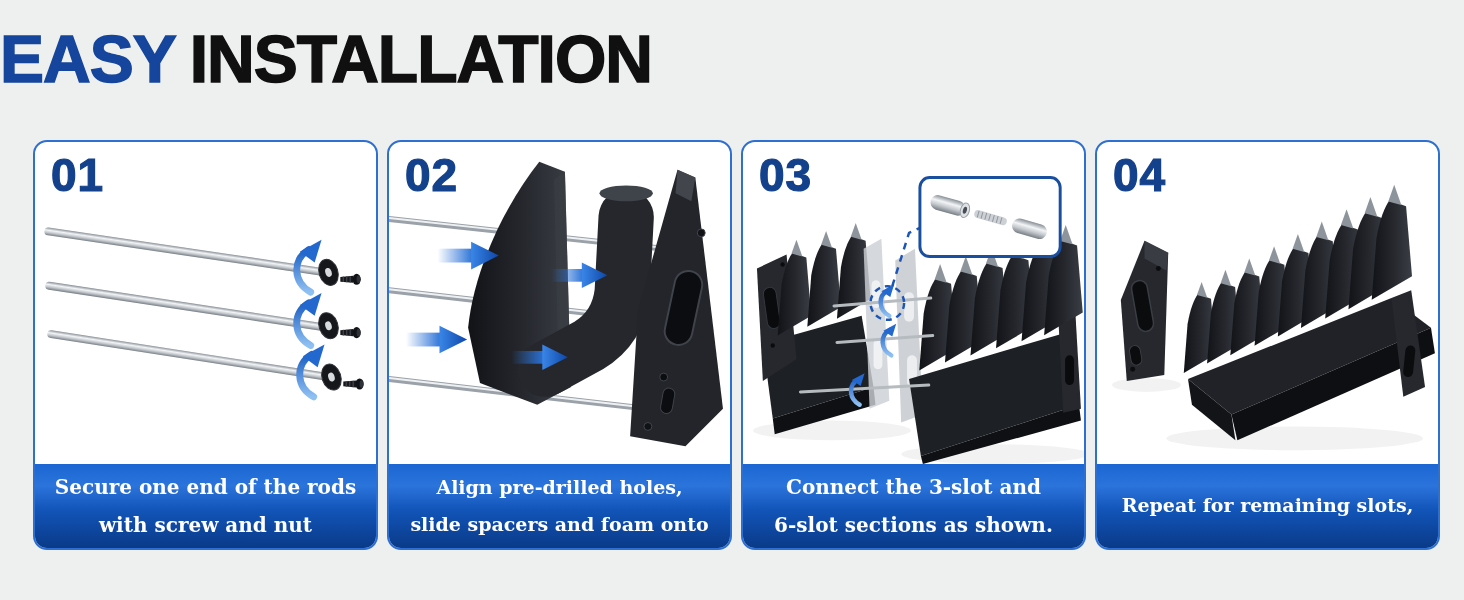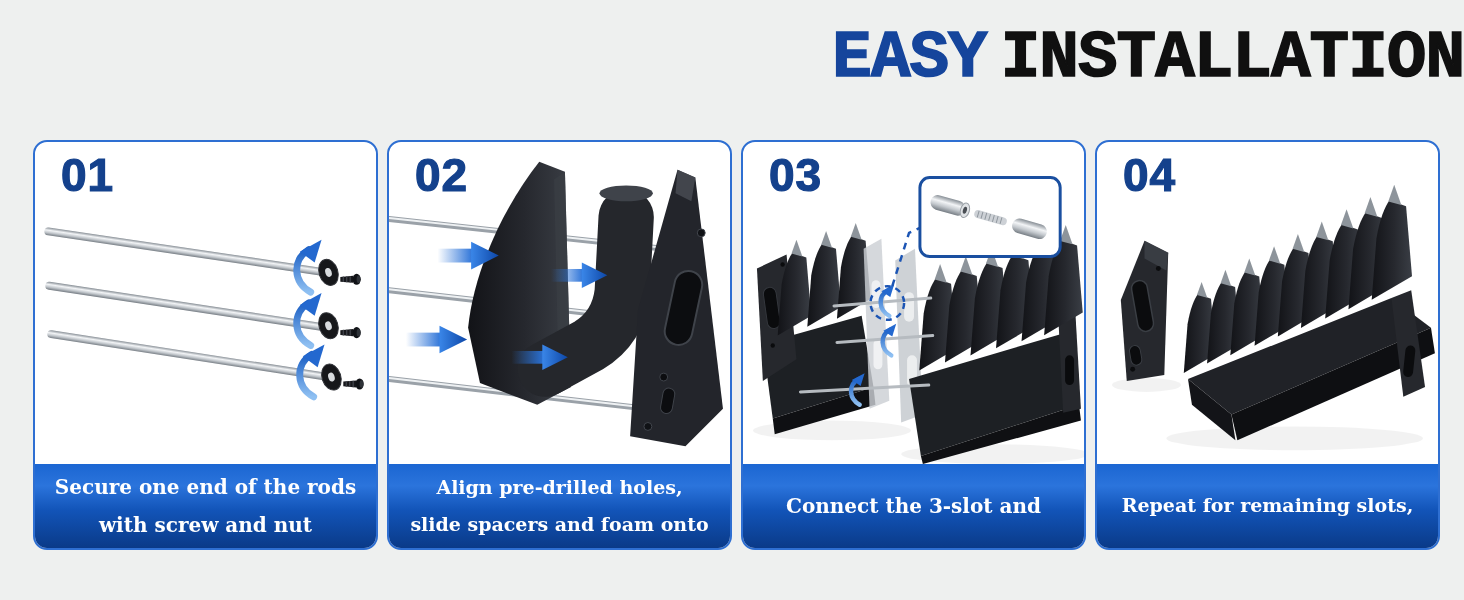--- a/index.html
+++ b/index.html
@@ -2,40 +2,40 @@
 <html><head>
 <meta charset="utf-8">
 <style>
   html,body{margin:0;padding:0;}
   body{
     width:1464px;height:600px;overflow:hidden;
     background:#eef0ef;
     font-family:"Liberation Sans",sans-serif;
   }
   .page-title{
-    text-align:right;margin-top:26px;line-height:1;
-    font-size:66px;font-weight:700;letter-spacing:-1px;font-family:Liberation Mono, monospace;
+    text-align:left;margin-top:26px;line-height:1;
+    font-size:66px;font-weight:700;letter-spacing:-1px;
     -webkit-text-stroke:1.5px currentColor;
   }
   .page-title .word-easy{color:#15459c;-webkit-text-stroke:1.5px #15459c;margin-right:14px;}
   .page-title .word-install{color:#101010;-webkit-text-stroke:1.5px #101010;}
   .cards{
     display:flex;gap:9px;padding-left:33px;margin-top:48px;
   }
   .card{
     position:relative;width:345px;height:410px;box-sizing:border-box;
     background:#ffffff;border:2px solid #2e6fd2;border-radius:14px;
     overflow:hidden;display:flex;flex-direction:column;flex:0 0 345px;
   }
   .card-art{flex:1 1 auto;position:relative;}
   .card-art svg{position:absolute;left:0;top:0;width:100%;height:100%;}
   .card-number{
     position:absolute;top:6px;left:16px;z-index:2;
     font-size:46px;font-weight:700;color:#14418c;
-    -webkit-text-stroke:1.2px #14418c;letter-spacing:1px;margin-left:10px;
+    -webkit-text-stroke:1.2px #14418c;letter-spacing:1px;
   }
   .card-caption{
     flex:0 0 84px;height:84px;
     display:flex;flex-direction:column;justify-content:center;align-items:center;
     background:linear-gradient(180deg,#1b66d2 0%,#2b74dc 26%,#1254b8 55%,#0a3a88 100%);
     color:#ffffff;text-align:center;
     font-family:"DejaVu Serif","Liberation Serif",serif;font-weight:600;gap:13px;
   }
   .cap-line{font-size:20px;line-height:1.22;}
   .card.three-lines .cap-line{font-size:19px;}
@@ -262,20 +262,21 @@
             <ellipse cx="36" cy="7.5" rx="2" ry="3.6" fill="#4a4e54"></ellipse>
             <rect x="46" y="3.5" width="34" height="8" rx="4" fill="#cdd1d6"></rect>
             <path d="M50,4 L50,11 M54,4 L54,11 M58,4 L58,11 M62,4 L62,11 M66,4 L66,11 M70,4 L70,11 M74,4 L74,11" stroke="#8f969d" stroke-width="1"></path>
             <rect x="86" y="0" width="36" height="15" rx="7.5" fill="url(#rodG)"></rect>
           </g>
         </g>
       </svg>
     </div>
     <div class="card-caption">
       <div class="cap-line">Connect the 3-slot and</div>
+      <div class="cap-line">6-slot sections as shown.</div>
     </div>
   </section>
 
   <section class="card three-lines">
     <div class="card-art">
       <div class="card-number">04</div>
       <svg viewBox="0 0 345 326">
         <ellipse cx="200" cy="300" rx="130" ry="12" fill="#000" opacity="0.05"></ellipse>
         <ellipse cx="50" cy="246" rx="35" ry="7" fill="#000" opacity="0.05"></ellipse>
 

